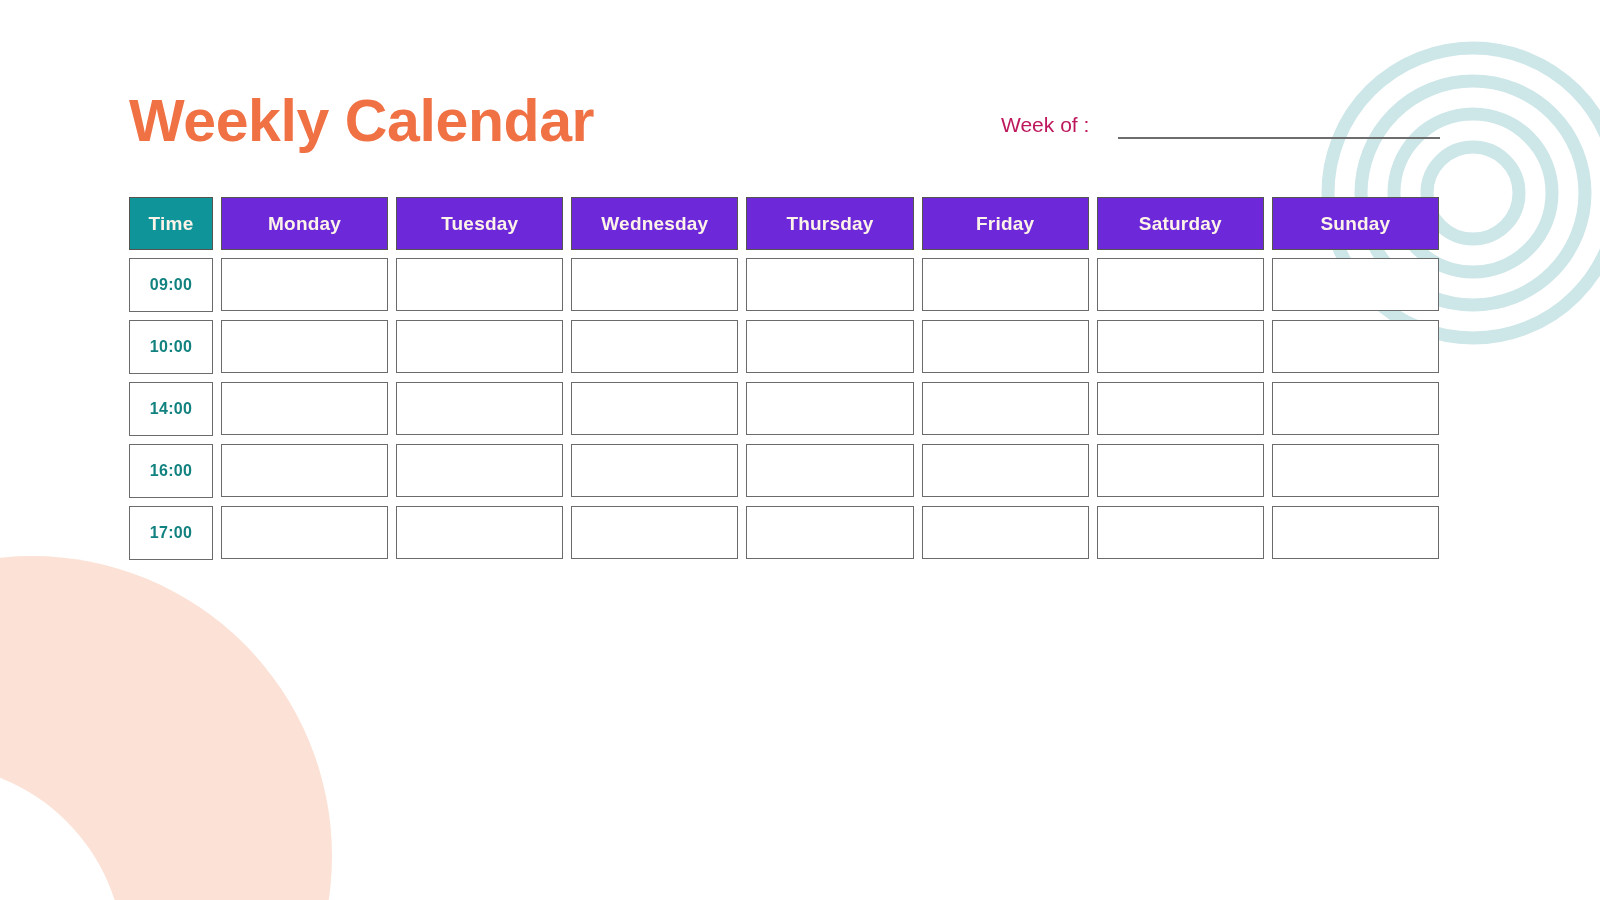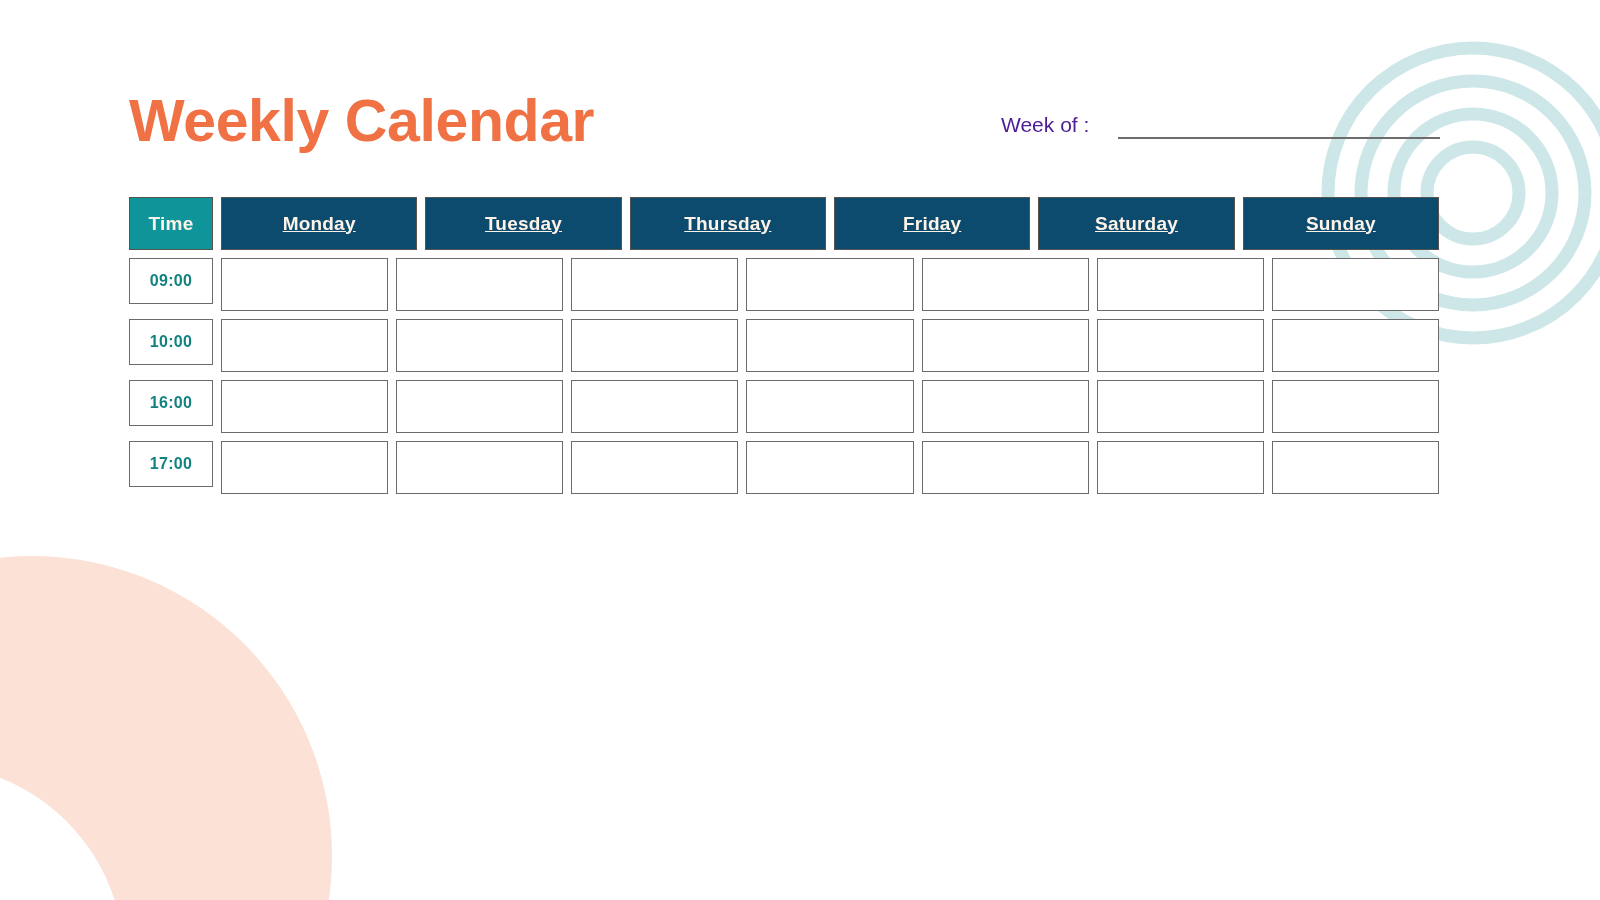--- a/index.html
+++ b/index.html
@@ -71,21 +71,21 @@
     left: 1001px;
     top: 112px;
     display: flex;
     align-items: baseline;
     gap: 10px;
   }
 
   .week-of-label {
     font-size: 21px;
     line-height: 26px;
-    color: #4c1d95;
+    color: #be185d;
     white-space: nowrap;
   }
 
   .week-of-field {
     position: absolute;
     left: 1118px;
     top: 137px;
     width: 322px;
     height: 2px;
     background: #6d6d6d;
@@ -132,33 +132,32 @@
     border: 1px solid #55544f;
     white-space: nowrap;
   }
 
   .head-cell.time {
     background: #0e9499;
     font-size: 19px;
   }
 
   .head-cell.day {
-    background: #0c4a6e;
-    text-decoration: underline;
+    background: #6d28d9;
   }
 
   
   .body-cell {
     height: 53px;
     background: #ffffff;
     border: 1px solid #6b6b6b;
   }
 
   .time-cell {
-    height: 46px;
+    height: 54px;
     background: #ffffff;
     border: 1px solid #6b6b6b;
     display: flex;
     align-items: center;
     justify-content: center;
     color: #11827f;
     font-size: 16px;
     font-weight: bold;
     letter-spacing: 0.3px;
   }
@@ -203,20 +202,23 @@
       <div class="col-time">
         <div class="head-cell time">Time</div>
       </div>
       <div class="col-day">
         <div class="head-cell day">Monday</div>
       </div>
       <div class="col-day">
         <div class="head-cell day">Tuesday</div>
       </div>
       <div class="col-day">
+        <div class="head-cell day">Wednesday</div>
+      </div>
+      <div class="col-day">
         <div class="head-cell day">Thursday</div>
       </div>
       <div class="col-day">
         <div class="head-cell day">Friday</div>
       </div>
       <div class="col-day">
         <div class="head-cell day">Saturday</div>
       </div>
       <div class="col-day">
         <div class="head-cell day">Sunday</div>
@@ -271,20 +273,46 @@
           </div>
           <div class="col-day">
             <div class="body-cell"></div>
           </div>
           <div class="col-day">
             <div class="body-cell"></div>
           </div>
         </div>
         <div class="cal-row">
           <div class="col-time">
+            <div class="time-cell">14:00</div>
+          </div>
+          <div class="col-day">
+            <div class="body-cell"></div>
+          </div>
+          <div class="col-day">
+            <div class="body-cell"></div>
+          </div>
+          <div class="col-day">
+            <div class="body-cell"></div>
+          </div>
+          <div class="col-day">
+            <div class="body-cell"></div>
+          </div>
+          <div class="col-day">
+            <div class="body-cell"></div>
+          </div>
+          <div class="col-day">
+            <div class="body-cell"></div>
+          </div>
+          <div class="col-day">
+            <div class="body-cell"></div>
+          </div>
+        </div>
+        <div class="cal-row">
+          <div class="col-time">
             <div class="time-cell">16:00</div>
           </div>
           <div class="col-day">
             <div class="body-cell"></div>
           </div>
           <div class="col-day">
             <div class="body-cell"></div>
           </div>
           <div class="col-day">
             <div class="body-cell"></div>

